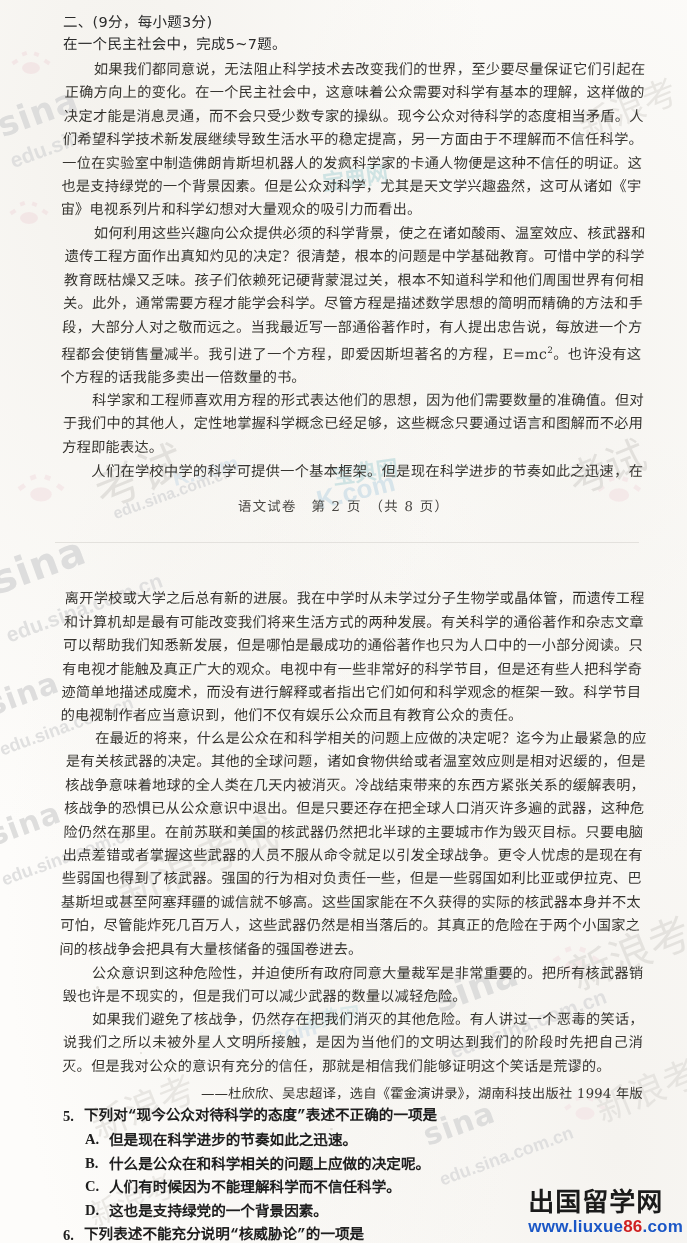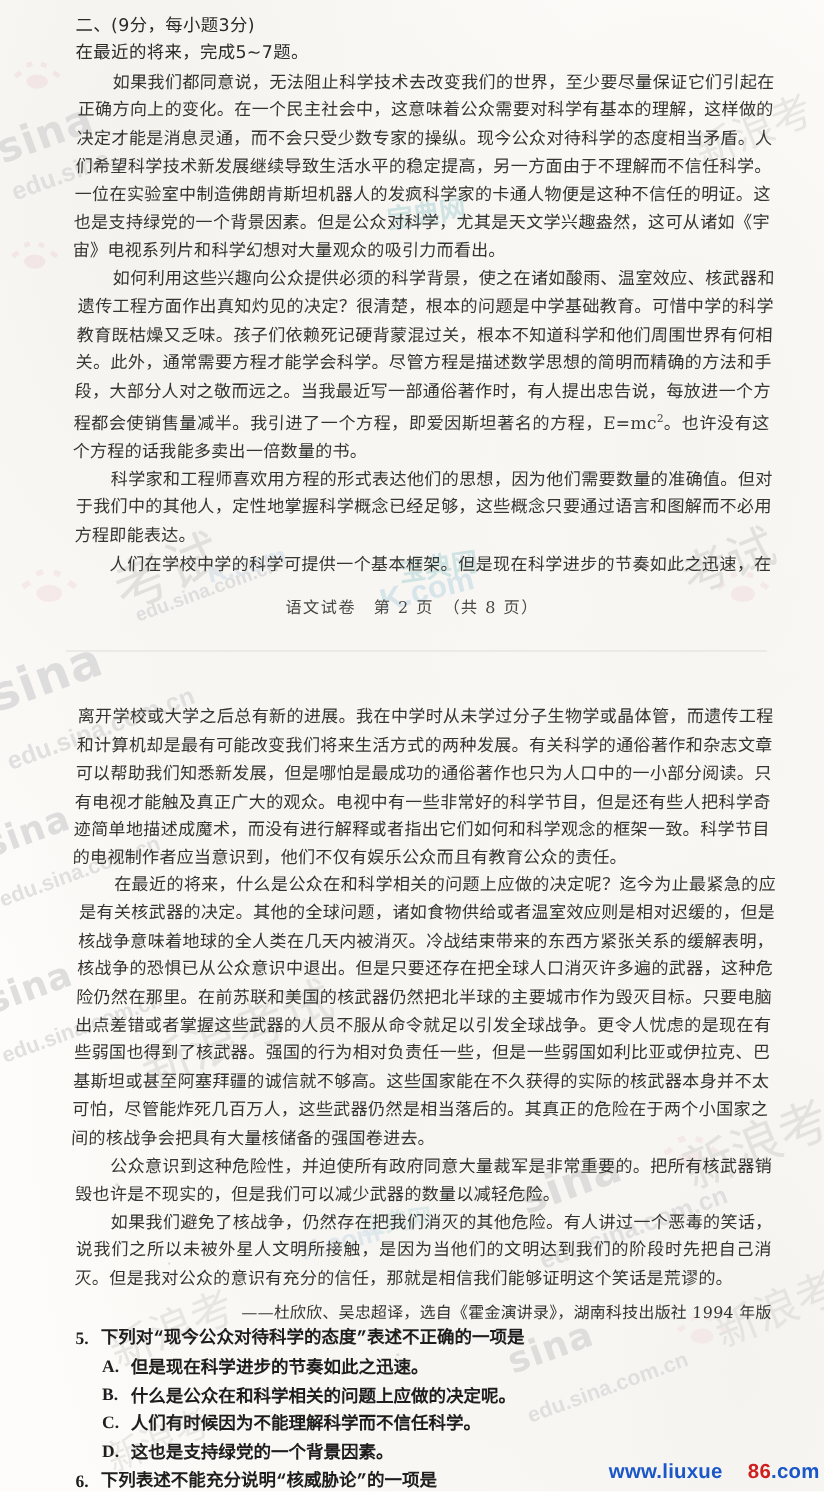--- a/index.html
+++ b/index.html
@@ -225,21 +225,21 @@
   }
   .site-wm-url {
     display: block;
     margin-top: 3px;
     font-family: "Liberation Sans", sans-serif;
     font-weight: bold;
     font-size: 17px;
     color: #1b57c6;
     letter-spacing: .2px;
   }
-  .site-wm-url .digits { color: #cf2020; margin-left: 21px; }
+  .site-wm-url .digits { color: #cf2020; }
 
   
   .speckle {
     position: absolute;
     z-index: 2;
     background: #dedbd6;
     border-radius: 50%;
     pointer-events: none;
   }
 </style>
@@ -345,21 +345,21 @@
 
   <span class="speckle" style="left:96px; top:986px; width:3px; height:3px;"></span>
   <span class="speckle" style="left:140px; top:1052px; width:2px; height:2px;"></span>
   <span class="speckle" style="left:330px; top:1128px; width:3px; height:2px;"></span>
   <span class="speckle" style="left:212px; top:1208px; width:2px; height:2px;"></span>
 
   <div class="content">
 
     <div>
       <p class="section-head">二、(9分，每小题3分)</p>
-      <p class="lead-line">在最近的将来，完成5~7题。</p>
+      <p class="lead-line">在一个民主社会中，完成5~7题。</p>
 
       <div class="body-col">
         <p class="para">如果我们都同意说，无法阻止科学技术去改变我们的世界，至少要尽量保证它们引起在正确方向上的变化。在一个民主社会中，这意味着公众需要对科学有基本的理解，这样做的决定才能是消息灵通，而不会只受少数专家的操纵。现今公众对待科学的态度相当矛盾。人们希望科学技术新发展继续导致生活水平的稳定提高，另一方面由于不理解而不信任科学。一位在实验室中制造佛朗肯斯坦机器人的发疯科学家的卡通人物便是这种不信任的明证。这也是支持绿党的一个背景因素。但是公众对科学，尤其是天文学兴趣盎然，这可从诸如《宇宙》电视系列片和科学幻想对大量观众的吸引力而看出。</p>
         <p class="para">如何利用这些兴趣向公众提供必须的科学背景，使之在诸如酸雨、温室效应、核武器和遗传工程方面作出真知灼见的决定？很清楚，根本的问题是中学基础教育。可惜中学的科学教育既枯燥又乏味。孩子们依赖死记硬背蒙混过关，根本不知道科学和他们周围世界有何相关。此外，通常需要方程才能学会科学。尽管方程是描述数学思想的简明而精确的方法和手段，大部分人对之敬而远之。当我最近写一部通俗著作时，有人提出忠告说，每放进一个方程都会使销售量减半。我引进了一个方程，即爱因斯坦著名的方程，E=mc<sup>2</sup>。也许没有这个方程的话我能多卖出一倍数量的书。</p>
         <p class="para">科学家和工程师喜欢用方程的形式表达他们的思想，因为他们需要数量的准确值。但对于我们中的其他人，定性地掌握科学概念已经足够，这些概念只要通过语言和图解而不必用方程即能表达。</p>
         <p class="para" style="max-height:23.4px; overflow:hidden;">人们在学校中学的科学可提供一个基本框架。但是现在科学进步的节奏如此之迅速，在人们离开学校或大学之后总有新的进展。我在中学时从未学过分子生物学或晶体管，而遗传工程和计算机却是最有可能改变我们将来生活方式的两种发展。有关科学的通俗著作和杂志文章可以帮助我们知悉新发展，但是哪怕是最成功的通俗著作也只为人口中的一小部分阅读。只有电视才能触及真正广大的观众。电视中有一些非常好的科学节目，但是还有些人把科学奇迹简单地描述成魔术，而没有进行解释或者指出它们如何和科学观念的框架一致。科学节目的电视制作者应当意识到，他们不仅有娱乐公众而且有教育公众的责任。</p>
       </div>
 
       <p class="page-footer">语文试卷　第 2 页　（共 8 页）</p>
     </div>
@@ -408,16 +408,17 @@
             <span class="q-text">下列表述不能充分说明“核威胁论”的一项是</span>
           </div>
 
         </div>
 
       </div>
     </div>
   </div>
 
   <div class="site-wm">
+    <span class="site-wm-cn">出国留学网</span>
     <span class="site-wm-url"><span>www.liuxue</span><span class="digits">86</span><span>.com</span></span>
   </div>
 
 </div>
 
 </body></html>

